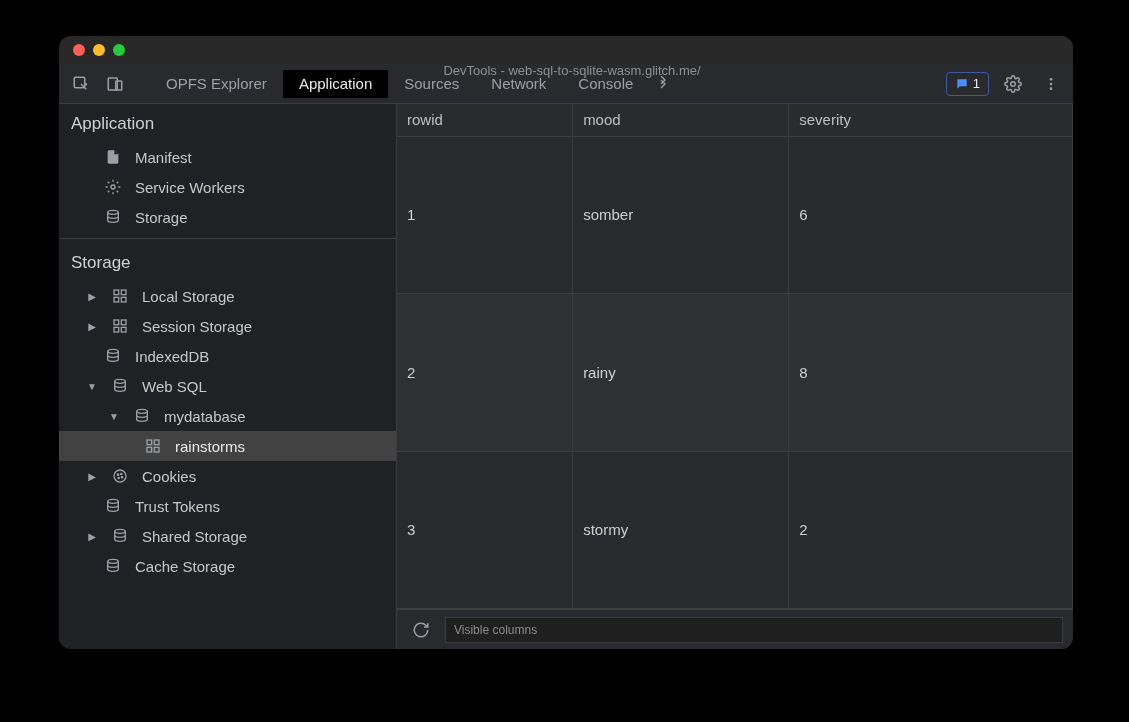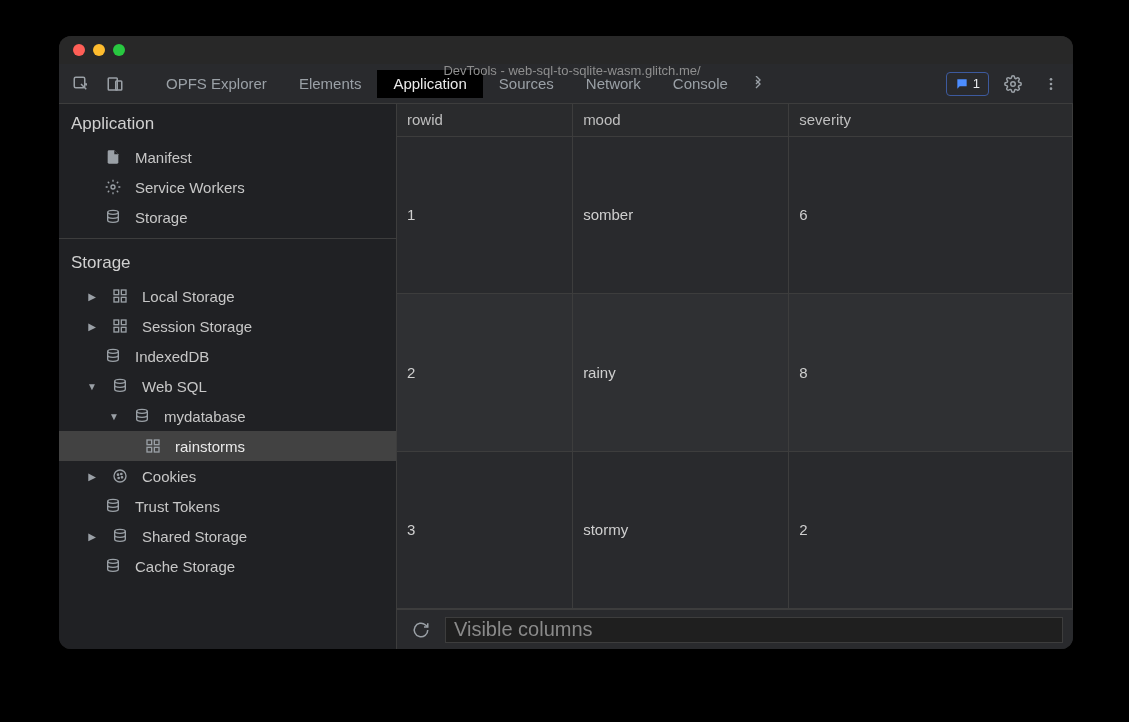--- a/index.html
+++ b/index.html
@@ -208,21 +208,21 @@
     background: #292a2d;
     flex: 0 0 auto;
   }
   .filter-input {
     flex: 1;
     height: 26px;
     background: #1f1f1f;
     border: 1px solid #3d3d3d;
     color: #cfcfcf;
     padding: 0 8px;
-    font-size: 20px;
+    font-size: 12px;
     outline: none;
   }
   .filter-input::placeholder { color: #8a8a8a; }
 
   
   svg { display: block; }
 
   
   .grid-bg {
     flex:1;
@@ -260,21 +260,20 @@
       <div class="icon-btn">
         <svg width="18" height="18" viewBox="0 0 24 24" fill="none" stroke="currentColor" stroke-width="2">
             <rect x="3" y="4" width="12" height="16" rx="1"></rect>
             <rect x="13" y="8" width="8" height="12" rx="1"></rect>
           </svg>
       </div>
     </div>
     <div class="divider"></div>
     <div class="tabs">
       <div class="tab">OPFS Explorer</div>
-      <div class="tab">Elements</div>
       <div class="tab active">Application</div>
       <div class="tab">Sources</div>
       <div class="tab">Network</div>
       <div class="tab">Console</div>
       <div class="icon-btn" title="More tabs">
         <svg width="16" height="16" viewBox="0 0 24 24" fill="none" stroke="currentColor" stroke-width="2">
             <path d="M6 9l6 6 6-6" transform="rotate(-90 12 12)"></path>
             <path d="M6 9l6 6 6-6" transform="rotate(-90 12 12) translate(6 0)"></path>
           </svg>
       </div>

